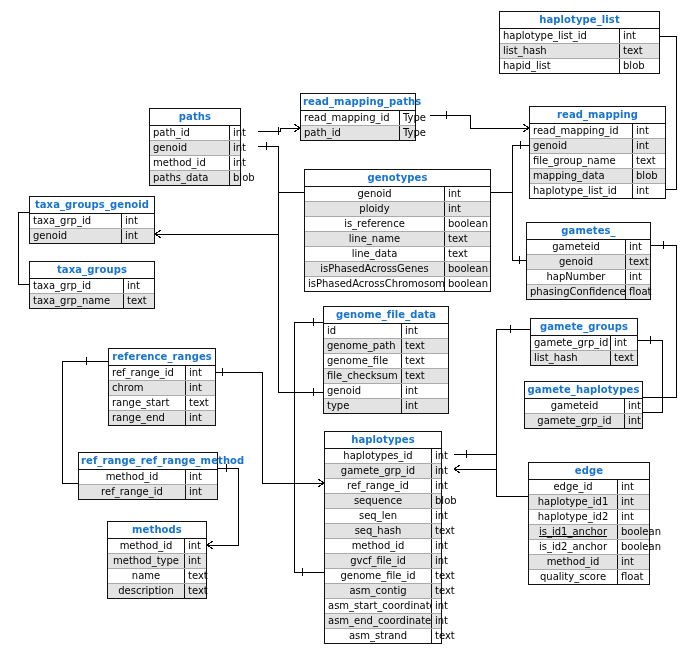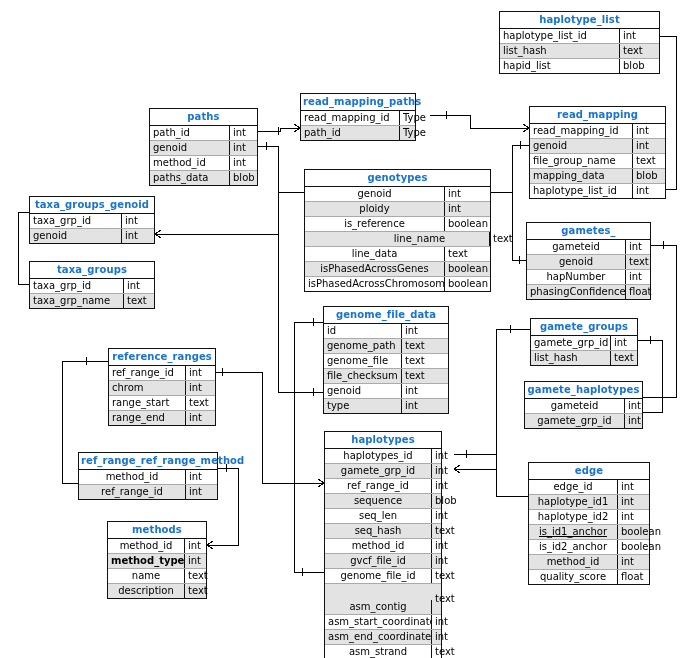--- a/index.html
+++ b/index.html
@@ -48,21 +48,20 @@
   .row {
     display: flex;
     border-bottom: 1px solid #aaaaaa;
     background: #ffffff;
   }
   .row:last-child {
     border-bottom: none;
   }
   .row.alt {
     background: #e3e3e3;
-    align-items: center;
   }
   .col-name {
     flex: 1 1 auto;
     padding: 2px 3px 2px 3px;
     white-space: nowrap;
     color: #000000;
     border-right: 1px solid #111111;
     overflow: hidden;
   }
   .col-type {
@@ -166,21 +165,21 @@
       <div class="entity-title">read_mapping_paths</div>
       <div class="row">
         <div class="col-name" style="width: 92px; flex: 0 0 92px;">read_mapping_id</div>
         <div class="col-type">Type</div>
       </div>
       <div class="row alt">
         <div class="col-name" style="width: 92px; flex: 0 0 92px;">path_id</div>
         <div class="col-type">Type</div>
       </div>
     </div>
-    <div class="entity align-left" style="left: 149px; top: 108px; width: 109px;">
+    <div class="entity align-left" style="left: 149px; top: 108px; width: 92px;">
       <div class="entity-title">paths</div>
       <div class="row">
         <div class="col-name" style="width: 73px; flex: 0 0 73px;">path_id</div>
         <div class="col-type">int</div>
       </div>
       <div class="row alt">
         <div class="col-name" style="width: 73px; flex: 0 0 73px;">genoid</div>
         <div class="col-type">int</div>
       </div>
       <div class="row">
@@ -223,21 +222,21 @@
       </div>
       <div class="row alt">
         <div class="col-name" style="width: 133px; flex: 0 0 133px;">ploidy</div>
         <div class="col-type">int</div>
       </div>
       <div class="row">
         <div class="col-name" style="width: 133px; flex: 0 0 133px;">is_reference</div>
         <div class="col-type">boolean</div>
       </div>
       <div class="row alt">
-        <div class="col-name" style="width: 133px; flex: 0 0 133px; margin-left: 45px;">line_name</div>
+        <div class="col-name" style="width: 133px; flex: 0 0 133px;">line_name</div>
         <div class="col-type">text</div>
       </div>
       <div class="row">
         <div class="col-name" style="width: 133px; flex: 0 0 133px;">line_data</div>
         <div class="col-type">text</div>
       </div>
       <div class="row alt">
         <div class="col-name" style="width: 133px; flex: 0 0 133px;">isPhasedAcrossGenes</div>
         <div class="col-type">boolean</div>
       </div>
@@ -387,21 +386,21 @@
       </div>
       <div class="row alt">
         <div class="col-name" style="width: 100px; flex: 0 0 100px;">gvcf_file_id</div>
         <div class="col-type">int</div>
       </div>
       <div class="row">
         <div class="col-name" style="width: 100px; flex: 0 0 100px;">genome_file_id</div>
         <div class="col-type">text</div>
       </div>
       <div class="row alt">
-        <div class="col-name" style="width: 100px; flex: 0 0 100px; margin-top: 16px;">asm_contig</div>
+        <div class="col-name" style="width: 100px; flex: 0 0 100px;">asm_contig</div>
         <div class="col-type">text</div>
       </div>
       <div class="row">
         <div class="col-name" style="width: 100px; flex: 0 0 100px;">asm_start_coordinate</div>
         <div class="col-type">int</div>
       </div>
       <div class="row alt">
         <div class="col-name" style="width: 100px; flex: 0 0 100px;">asm_end_coordinate</div>
         <div class="col-type">int</div>
       </div>
@@ -452,21 +451,21 @@
         <div class="col-type">float</div>
       </div>
     </div>
     <div class="entity align-center" style="left: 107px; top: 521px; width: 100px;">
       <div class="entity-title">methods</div>
       <div class="row">
         <div class="col-name" style="width: 70px; flex: 0 0 70px;">method_id</div>
         <div class="col-type">int</div>
       </div>
       <div class="row alt">
-        <div class="col-name" style="width: 70px; flex: 0 0 70px; font-weight: bold;">method_type</div>
+        <div class="col-name" style="width: 70px; flex: 0 0 70px;">method_type</div>
         <div class="col-type">int</div>
       </div>
       <div class="row">
         <div class="col-name" style="width: 70px; flex: 0 0 70px;">name</div>
         <div class="col-type">text</div>
       </div>
       <div class="row alt">
         <div class="col-name" style="width: 70px; flex: 0 0 70px;">description</div>
         <div class="col-type">text</div>
       </div>

